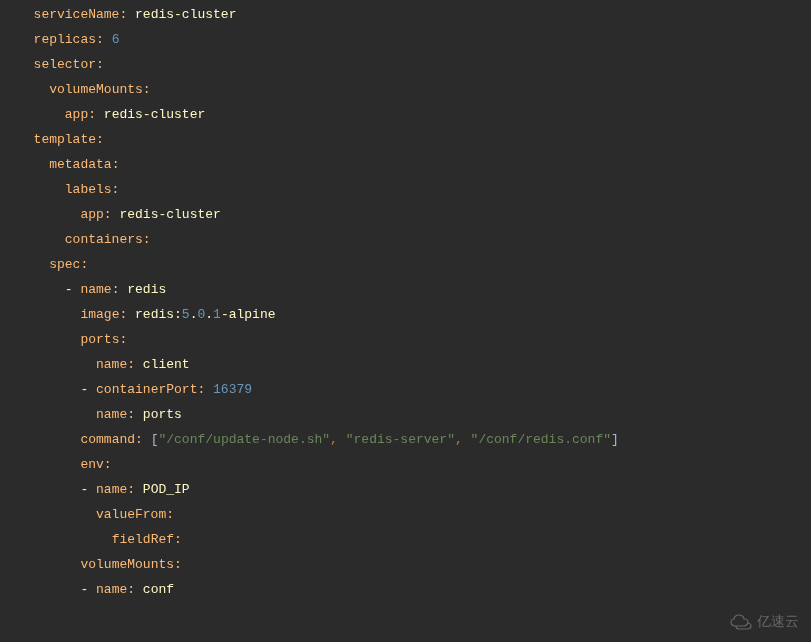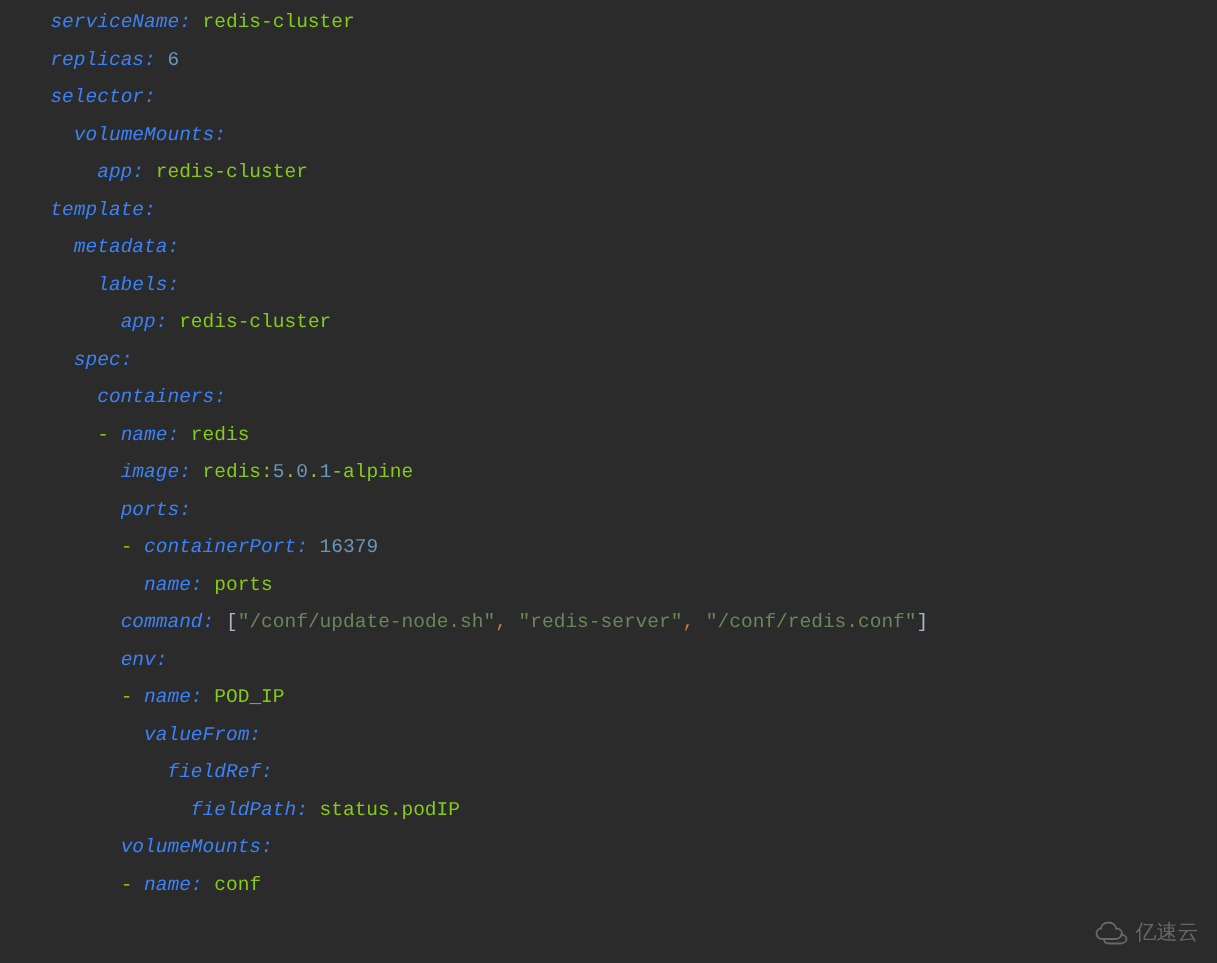--- a/index.html
+++ b/index.html
@@ -18,25 +18,24 @@
       width: 811px;
       height: 642px;
       overflow: hidden;
       position: relative;
     }
     .line {
       white-space: pre;
       height: 25px;
     }
     .key {
-      color: #3b82f6;
-      font-style: italic;
+      color: #fdba74;
     }
     .value {
-      color: #84cc16;
+      color: #fef9c3;
     }
     .number {
       color: #6897bb;
     }
     .string {
       color: #6a8759;
     }
     .bracket {
       color: #a9b7c6;
     }
@@ -66,33 +65,33 @@
 <div>
 <div class="line"><span>  </span><span class="key">serviceName:</span><span class="value"> redis-cluster</span></div>
 <div class="line"><span>  </span><span class="key">replicas:</span><span class="value"> </span><span class="number">6</span></div>
 <div class="line"><span>  </span><span class="key">selector:</span></div>
 <div class="line"><span>    </span><span class="key">volumeMounts:</span></div>
 <div class="line"><span>      </span><span class="key">app:</span><span class="value"> redis-cluster</span></div>
 <div class="line"><span>  </span><span class="key">template:</span></div>
 <div class="line"><span>    </span><span class="key">metadata:</span></div>
 <div class="line"><span>      </span><span class="key">labels:</span></div>
 <div class="line"><span>        </span><span class="key">app:</span><span class="value"> redis-cluster</span></div>
+<div class="line"><span>      </span><span class="key">containers:</span></div>
 <div class="line"><span>    </span><span class="key">spec:</span></div>
-<div class="line"><span>      </span><span class="key">containers:</span></div>
 <div class="line"><span>      </span><span class="value">- </span><span class="key">name:</span><span class="value"> redis</span></div>
 <div class="line"><span>        </span><span class="key">image:</span><span class="value"> redis:</span><span class="number">5</span><span class="value">.</span><span class="number">0</span><span class="value">.</span><span class="number">1</span><span class="value">-alpine</span></div>
 <div class="line"><span>        </span><span class="key">ports:</span></div>
+<div class="line"><span>          </span><span class="key">name:</span><span class="value"> client</span></div>
 <div class="line"><span>        </span><span class="value">- </span><span class="key">containerPort:</span><span class="value"> </span><span class="number">16379</span></div>
 <div class="line"><span>          </span><span class="key">name:</span><span class="value"> ports</span></div>
 <div class="line"><span>        </span><span class="key">command:</span><span> </span><span class="bracket">[</span><span class="string">"/conf/update-node.sh"</span><span class="comma">,</span><span> </span><span class="string">"redis-server"</span><span class="comma">,</span><span> </span><span class="string">"/conf/redis.conf"</span><span class="bracket">]</span></div>
 <div class="line"><span>        </span><span class="key">env:</span></div>
 <div class="line"><span>        </span><span class="value">- </span><span class="key">name:</span><span class="value"> POD_IP</span></div>
 <div class="line"><span>          </span><span class="key">valueFrom:</span></div>
 <div class="line"><span>            </span><span class="key">fieldRef:</span></div>
-<div class="line"><span>              </span><span class="key">fieldPath:</span><span class="value"> status.podIP</span></div>
 <div class="line"><span>        </span><span class="key">volumeMounts:</span></div>
 <div class="line"><span>        </span><span class="value">- </span><span class="key">name:</span><span class="value"> conf</span></div>
 </div>
 
 <div class="watermark">
   <svg class="watermark-icon" viewBox="0 0 24 16" fill="none" stroke="#999" stroke-width="1.2">
     <path d="M6 12 C3 12 2 10 2 8 C2 6 4 5 5 5 C5 3 7 1 10 1 C13 1 15 3 15 5 C17 5 19 6 19 8 C19 10 17 12 15 12 Z"></path>
     <path d="M18 9 C20 9 22 10 22 12 C22 14 20 15 18 15 L10 15 C8 15 7 14 7 12"></path>
   </svg>
   <span>亿速云</span>

